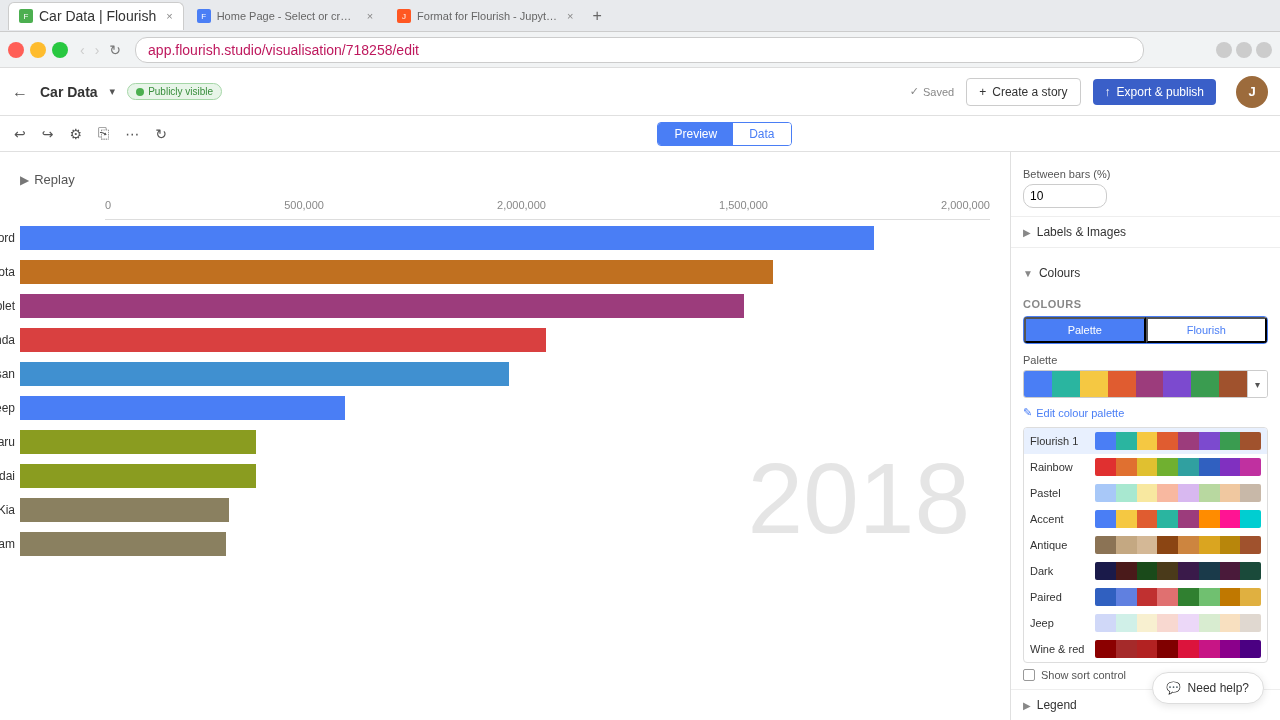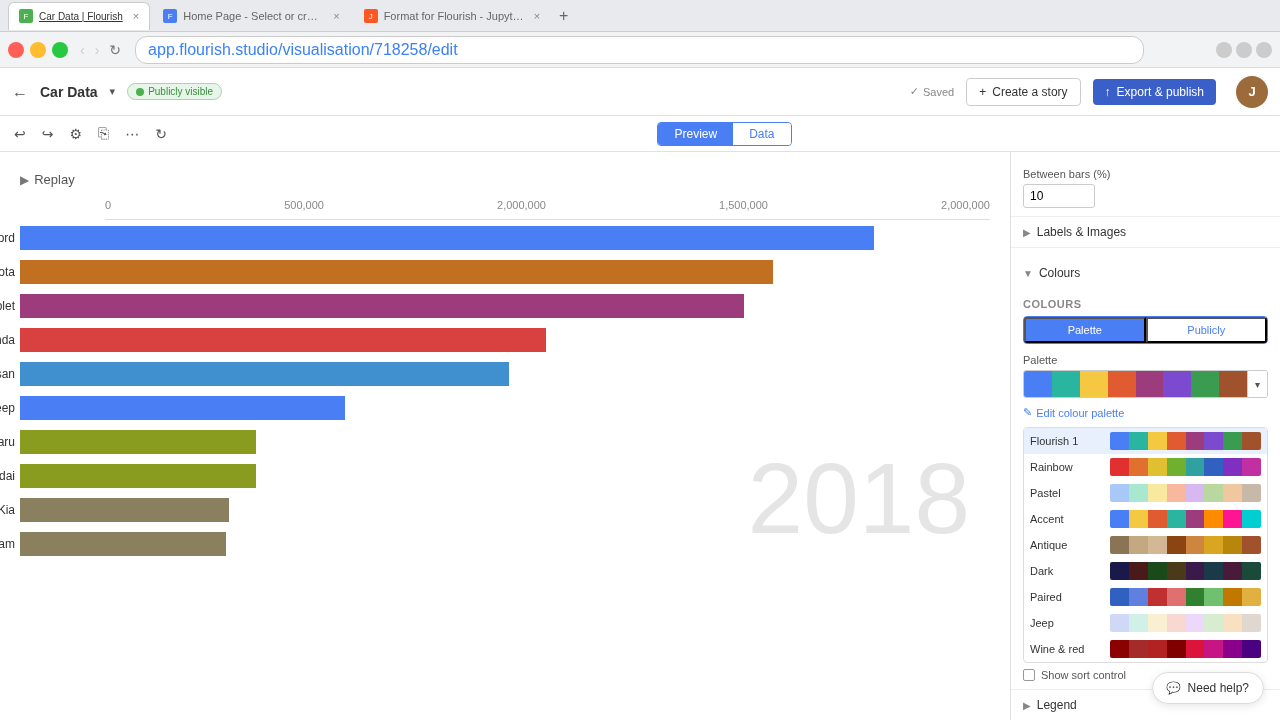--- a/index.html
+++ b/index.html
@@ -9,21 +9,21 @@
     .browser-bar { background: #f1f3f4; height: 36px; display: flex; align-items: center; padding: 0 8px; border-bottom: 1px solid #ddd; }
     .browser-controls { display: flex; gap: 6px; align-items: center; }
     .browser-btn { width: 16px; height: 16px; border-radius: 50%; border: none; cursor: pointer; display: flex; align-items: center; justify-content: center; font-size: 9px; }
     .btn-close { background: #ff5f57; }
     .btn-min { background: #febc2e; }
     .btn-max { background: #28c840; }
     .nav-arrows { display: flex; gap: 2px; margin-left: 8px; }
     .nav-arrow { background: none; border: none; cursor: pointer; color: #777; font-size: 14px; padding: 2px 4px; }
     .nav-arrow.disabled { color: #ccc; }
     .refresh-btn { background: none; border: none; cursor: pointer; color: #777; font-size: 14px; padding: 2px 6px; }
-    .address-bar { flex: 1; background: white; border: 1px solid #ccc; border-radius: 12px; padding: 4px 12px; font-size: 16px; color: #3b82f6; margin: 0 8px; }
+    .address-bar { flex: 1; background: white; border: 1px solid #ccc; border-radius: 12px; padding: 4px 12px; font-size: 14px; color: #be185d; margin: 0 8px; }
     .tabs-bar { display: flex; align-items: center; height: 32px; background: #e8eaed; border-bottom: 1px solid #ccc; padding: 0 8px; gap: 2px; }
     .tab { display: flex; align-items: center; background: white; border-radius: 6px 6px 0 0; padding: 0 10px; height: 28px; font-size: 11px; color: #333; border: 1px solid #ccc; border-bottom: none; gap: 6px; max-width: 200px; }
     .tab.inactive { background: #e8eaed; border-color: transparent; color: #666; }
     .tab-favicon { width: 14px; height: 14px; background: #4CAF50; border-radius: 2px; display: flex; align-items: center; justify-content: center; font-size: 8px; color: white; flex-shrink: 0; }
     .tab-favicon.orange { background: #FF5722; }
     .tab-close { color: #888; font-size: 11px; cursor: pointer; margin-left: 4px; }
     .new-tab { background: none; border: none; color: #666; font-size: 16px; cursor: pointer; padding: 0 6px; }
 
     
     .app-header { height: 48px; background: white; border-bottom: 1px solid #e0e0e0; display: flex; align-items: center; padding: 0 12px; gap: 12px; }
@@ -57,59 +57,59 @@
     .bar-label { position: absolute; left: -80px; width: 75px; text-align: right; font-size: 12px; color: #333; line-height: 28px; }
     .bar { height: 24px; border-radius: 0; display: flex; align-items: center; justify-content: flex-end; padding-right: 4px; position: relative; transition: width 0.3s; }
     .year-bg { position: absolute; right: 20px; bottom: 10px; font-size: 100px; font-weight: 400; color: rgba(180,180,180,0.35); line-height: 1; pointer-events: none; z-index: 0; }
 
     
     .right-panel { width: 270px; background: #fff; border-left: 1px solid #e0e0e0; overflow-y: auto; }
     .panel-section { border-bottom: 1px solid #eee; margin-top: 8px; }
     .panel-section-header { display: flex; align-items: center; padding: 10px 12px; cursor: pointer; font-size: 12px; color: #333; font-weight: 500; }
     .panel-section-header .chevron { margin-right: 6px; font-size: 10px; color: #888; }
     .panel-section-content { padding: 8px 12px; }
-    .between-bars-input { width: 72px; border: 1px solid #ccc; border-radius: 3px; padding: 4px 6px; font-size: 12px; }
+    .between-bars-input { width: 84px; border: 1px solid #ccc; border-radius: 10px; padding: 4px 6px; font-size: 12px; }
     .colours-section { padding: 8px 12px; }
     .colours-label { font-size: 11px; color: #888; margin-bottom: 6px; font-weight: 600; letter-spacing: 0.5px; }
     .palette-tabs { display: flex; border: 1px solid #4a7ef5; border-radius: 4px; overflow: hidden; margin-bottom: 10px; }
     .palette-tab { flex: 1; padding: 5px; text-align: center; font-size: 11px; cursor: pointer; }
     .palette-tab.active { background: #4a7ef5; color: white; }
     .palette-tab.inactive { background: white; color: #4a7ef5; }
     .palette-label { font-size: 11px; color: #555; margin-bottom: 4px; }
     .palette-row { display: flex; align-items: center; height: 28px; border: 1px solid #ccc; border-radius: 3px; overflow: hidden; cursor: pointer; margin-bottom: 8px; }
     .palette-color { flex: 1; height: 100%; }
     .palette-arrow { width: 20px; height: 100%; display: flex; align-items: center; justify-content: center; background: white; border-left: 1px solid #ccc; font-size: 10px; color: #555; }
     .edit-link { font-size: 11px; color: #4a7ef5; cursor: pointer; display: flex; align-items: center; gap: 4px; margin-bottom: 8px; }
 
     
     .palette-options { border: 1px solid #ddd; border-radius: 4px; overflow: hidden; margin-bottom: 6px; }
     .palette-option { display: flex; align-items: center; padding: 4px 6px; cursor: pointer; }
     .palette-option.selected { background: #e8f0fe; }
-    .palette-option-name { width: 80px; font-size: 11px; color: #333; flex-shrink: 0; }
+    .palette-option-name { width: 65px; font-size: 11px; color: #333; flex-shrink: 0; }
     .palette-option-colors { display: flex; flex: 1; height: 18px; overflow: hidden; border-radius: 2px; }
     .palette-option-color { flex: 1; height: 100%; }
 
     .show-sort-row { display: flex; align-items: center; gap: 6px; font-size: 11px; color: #555; margin-top: 6px; }
     .checkbox { width: 12px; height: 12px; border: 1px solid #999; border-radius: 2px; }
 
     .section-row { display: flex; align-items: center; padding: 8px 12px; cursor: pointer; border-bottom: 1px solid #eee; }
     .section-row .chevron-right { margin-right: 6px; font-size: 10px; color: #888; }
     .section-row-label { font-size: 12px; color: #333; font-weight: 500; }
 
     .need-help { position: fixed; bottom: 16px; right: 16px; background: white; border: 1px solid #ddd; border-radius: 20px; padding: 8px 14px; font-size: 12px; color: #333; cursor: pointer; display: flex; align-items: center; gap: 6px; box-shadow: 0 2px 8px rgba(0,0,0,0.1); }
 
     .green-dot { width: 8px; height: 8px; background: #4CAF50; border-radius: 50%; display: inline-block; }
   </style>
 </head>
 <body>
 
 <div class="tabs-bar">
   <div class="tab">
     <div class="tab-favicon" style="background:#4CAF50;">F</div>
-    <span style="font-size:10px;max-width:140px;overflow:hidden;text-overflow:ellipsis;white-space:nowrap;text-decoration:underline;">Car Data | Flourish</span>
+    <span style="font-size:14px;max-width:140px;overflow:hidden;text-overflow:ellipsis;white-space:nowrap;">Car Data | Flourish</span>
     <span class="tab-close">×</span>
   </div>
   <div class="tab inactive">
     <div class="tab-favicon" style="background:#4a7ef5;">F</div>
     <span style="font-size:11px;max-width:140px;overflow:hidden;text-overflow:ellipsis;white-space:nowrap;">Home Page - Select or create a ...</span>
     <span class="tab-close">×</span>
   </div>
   <div class="tab inactive">
     <div class="tab-favicon orange">J</div>
     <span style="font-size:11px;max-width:140px;overflow:hidden;text-overflow:ellipsis;white-space:nowrap;">Format for Flourish - Jupyter No...</span>
@@ -268,21 +268,21 @@
 
     <div class="panel-section">
       <div class="panel-section-header">
         <span class="chevron">▼</span>
         <span>Colours</span>
       </div>
       <div class="colours-section">
         <div class="colours-label">COLOURS</div>
         <div class="palette-tabs">
           <button class="palette-tab active">Palette</button>
-          <button class="palette-tab inactive">Publicly</button>
+          <button class="palette-tab inactive">Flourish</button>
         </div>
         <div class="palette-label">Palette</div>
 
         <div class="palette-row" id="current-palette-row">
 
           <div class="palette-color" style="background: rgb(74, 126, 245);"></div>
             <div class="palette-color" style="background: rgb(42, 181, 160);"></div>
             <div class="palette-color" style="background: rgb(245, 200, 66);"></div>
             <div class="palette-color" style="background: rgb(224, 92, 48);"></div>
             <div class="palette-color" style="background: rgb(156, 60, 124);"></div>

